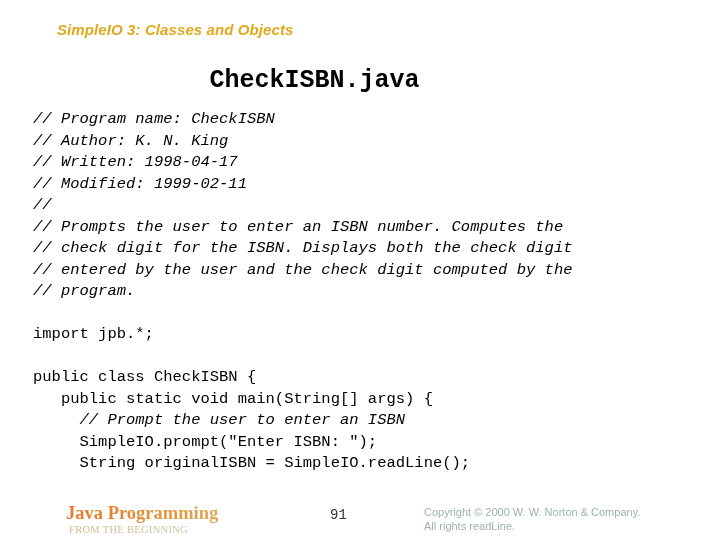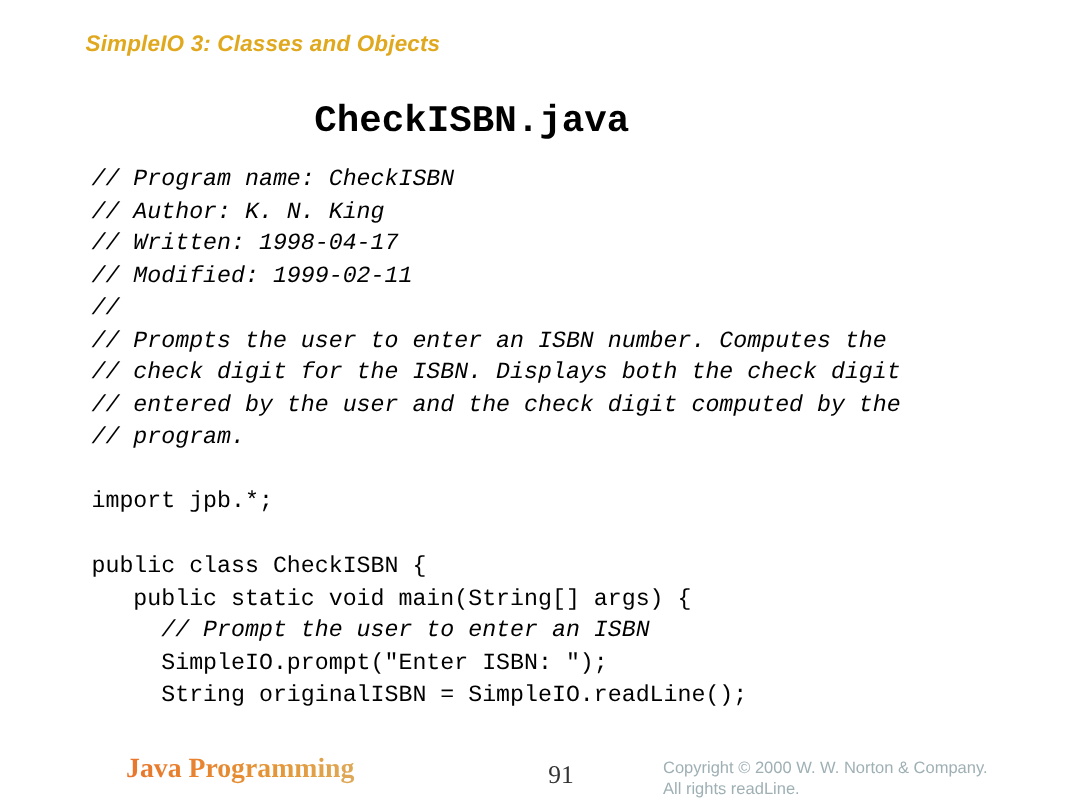--- a/index.html
+++ b/index.html
@@ -51,33 +51,32 @@
     width: 680px;
     font-family: "Liberation Mono", "DejaVu Sans Mono", monospace;
     font-size: 15.5px;
     line-height: 21.5px;
     color: #000000;
     white-space: pre;
   }
   #code-block .code-line {
     white-space: pre;
     min-height: 21.5px;
-    margin-left: 28px;
   }
   #code-block .code-line.italic {
     font-style: italic;
   }
   #code-block .code-line.blank {
     font-size: 15.5px;
   }
 
   
   #footer {
     position: absolute;
-    left: 18px;
+    left: 0;
     top: 498px;
     width: 656px;
     height: 42px;
   }
   #brand-logo {
     position: absolute;
     left: 66px;
     top: 6px;
     width: 200px;
   }
@@ -106,23 +105,23 @@
     background-clip: text;
     color: transparent;
     -webkit-text-fill-color: transparent;
     white-space: nowrap;
   }
   #page-number {
     position: absolute;
     left: 330px;
     top: 9px;
     width: 52px;
-    text-align: center;
-    font-family: Liberation Serif, serif;
-    font-size: 17px;
+    text-align: left;
+    font-family: Liberation Mono, monospace;
+    font-size: 14px;
     color: #333333;
   }
   #copyright {
     position: absolute;
     left: 424px;
     top: 8px;
     font-family: "Liberation Sans", sans-serif;
     font-size: 11px;
     line-height: 13.5px;
     color: #9FB0B5;
@@ -135,20 +134,21 @@
 <div id="chapter-header">SimpleIO 3: Classes and Objects</div>
 
 <div id="slide-title">CheckISBN.java</div>
 
 <div id="code-block"><div class="code-line italic">// Program name: CheckISBN</div><div class="code-line italic">// Author: K. N. King</div><div class="code-line italic">// Written: 1998-04-17</div><div class="code-line italic">// Modified: 1999-02-11</div><div class="code-line italic">//</div><div class="code-line italic">// Prompts the user to enter an ISBN number. Computes the</div><div class="code-line italic">// check digit for the ISBN. Displays both the check digit</div><div class="code-line italic">// entered by the user and the check digit computed by the</div><div class="code-line italic">// program.</div><div class="code-line blank">&nbsp;</div><div class="code-line">import jpb.*;</div><div class="code-line blank">&nbsp;</div><div class="code-line">public class CheckISBN {</div><div class="code-line">   public static void main(String[] args) {</div><div class="code-line italic">     // Prompt the user to enter an ISBN</div><div class="code-line">     SimpleIO.prompt("Enter ISBN: ");</div><div class="code-line">     String originalISBN = SimpleIO.readLine();</div></div>
 
 <div id="footer">
 
   <div id="brand-logo">
     <div id="brand-title">Java Programming</div>
+    <div id="brand-subtitle">FROM THE BEGINNING</div>
   </div>
 
   <div id="page-number">91</div>
 
   <div id="copyright">
     <div>Copyright © 2000 W. W. Norton &amp; Company.</div>
     <div>All rights readLine.</div>
   </div>
 
 </div>

